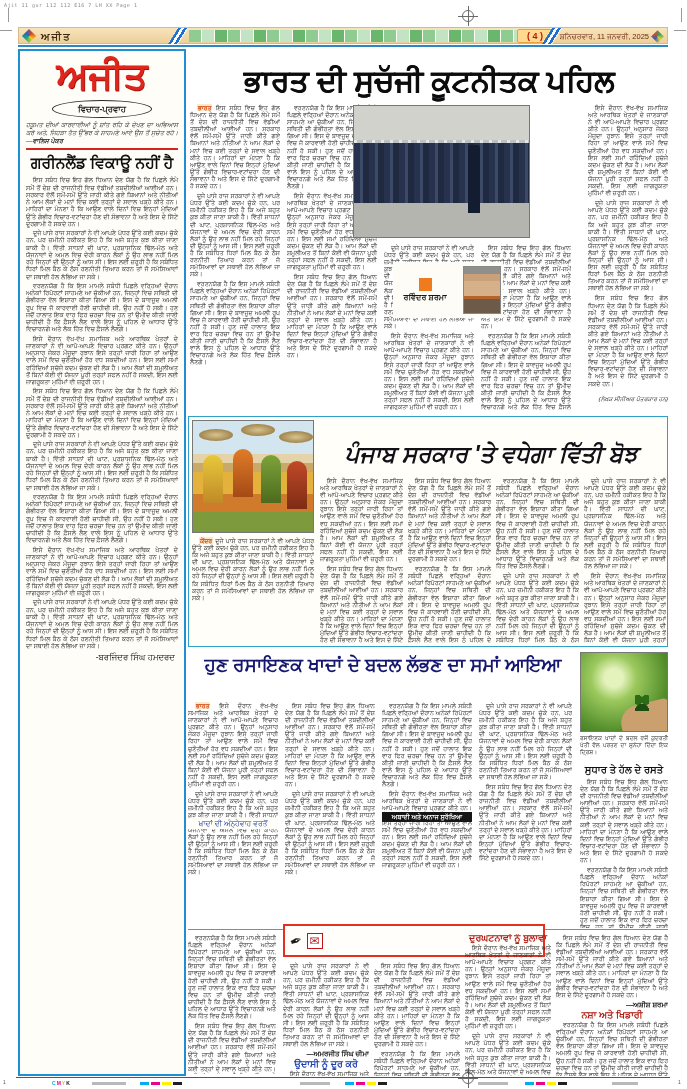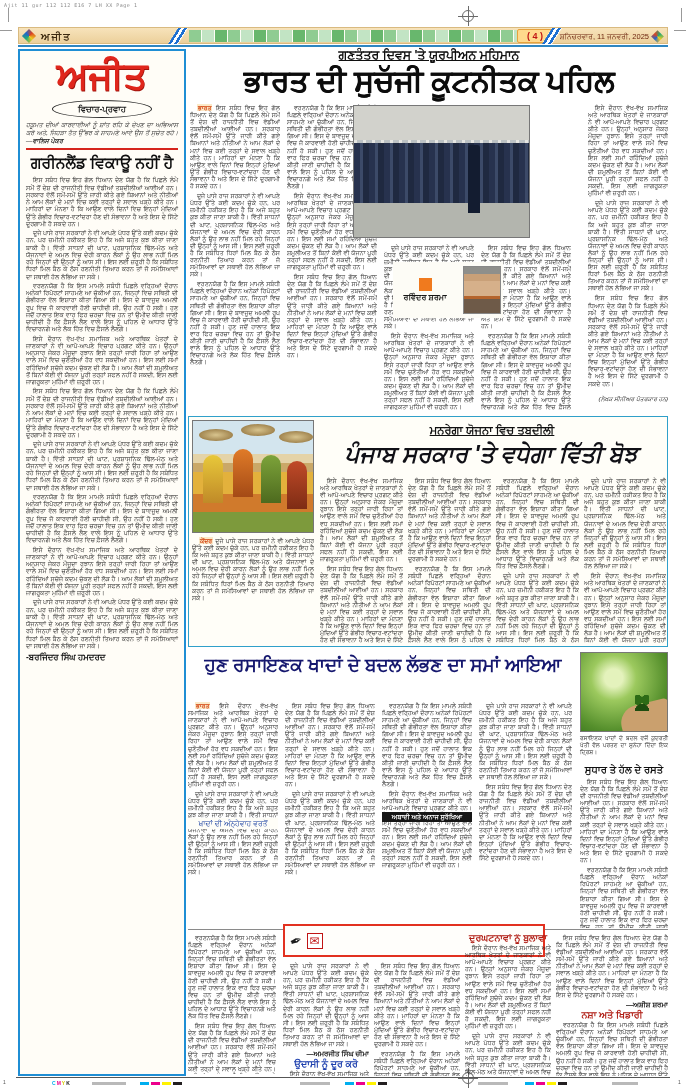--- a/index.html
+++ b/index.html
@@ -37,21 +37,21 @@
 
   
   .edcol{left:18px;top:49px;width:168px;height:1027px;border:2.5px solid #1f8ed4;background:#fffdf7;padding:5px 6px;overflow:hidden;}
   .edmast{text-align:center;font-size:37px;line-height:40px;font-weight:bold;color:#e0261c;text-shadow:.6px .6px 0 #9e130c;}
   .edoval{margin:4px auto 3px;width:100px;height:18px;border:1.5px solid #2b2b2b;border-radius:50%;text-align:center;font:bold 8.5px/16px "Liberation Sans",sans-serif;color:#1d1d1d;}
   .edquote{font:italic 6.4px/7.8px "Liberation Serif", serif;color:#2d2d2d;text-align:justify;margin:3px 0 4px;}
   .edquote .attr{font-weight:bold;}
   .redrule{height:2px;background:#d6251d;margin:2px 0 4px;}
   .edhead{text-align:center;font-size:15.5px;line-height:18px;font-weight:bold;color:#0e0e0e;margin-bottom:4px;}
   .edbody p{font-size:6.25px;line-height:7.25px;text-align:justify;color:#1c1c1c;text-indent:7px;margin-bottom:2px;}
-  .edsig{font-size:8.5px;font-weight:bold;color:#111;padding-right:3px;margin-top:3px;}
+  .edsig{text-align:right;font-size:8.5px;font-weight:normal;color:#111;padding-right:3px;margin-top:3px;}
 
   
   .col{position:absolute;overflow:hidden;font-size:6.2px;line-height:7.1px;color:#1d1d1d;text-align:justify;}
   .col p{margin:0 0 3px;text-indent:7px;}
   .lead{color:#d3410e;font-weight:bold;background:#fbe9c8;padding:0 1px;}
   .kick{position:absolute;text-align:center;font-weight:bold;color:#101010;text-decoration:underline;}
   .sig{font-size:7px;font-weight:bold;text-align:right;color:#101010;margin:1px 0 2px;text-indent:0 !important;}
   .lhead{font-weight:bold;text-align:center;text-indent:0 !important;margin:2px 0;}
 
   
@@ -143,21 +143,20 @@
     <p>ਇਸ ਸਬੰਧ ਵਿਚ ਇਹ ਗੱਲ ਧਿਆਨ ਦੇਣ ਯੋਗ ਹੈ ਕਿ ਪਿਛਲੇ ਲੰਮੇ ਸਮੇਂ ਤੋਂ ਦੇਸ਼ ਦੀ ਰਾਜਨੀਤੀ ਵਿਚ ਵੱਡੀਆਂ ਤਬਦੀਲੀਆਂ ਆਈਆਂ ਹਨ। ਸਰਕਾਰ ਵੱਲੋਂ ਸਮੇਂ-ਸਮੇਂ ਉੱਤੇ ਜਾਰੀ ਕੀਤੇ ਗਏ ਬਿਆਨਾਂ ਅਤੇ ਨੀਤੀਆਂ ਨੇ ਆਮ ਲੋਕਾਂ ਦੇ ਮਨਾਂ ਵਿਚ ਕਈ ਤਰ੍ਹਾਂ ਦੇ ਸਵਾਲ ਖੜ੍ਹੇ ਕੀਤੇ ਹਨ। ਮਾਹਿਰਾਂ ਦਾ ਮੰਨਣਾ ਹੈ ਕਿ ਆਉਣ ਵਾਲੇ ਦਿਨਾਂ ਵਿਚ ਇਨ੍ਹਾਂ ਮੁੱਦਿਆਂ ਉੱਤੇ ਗੰਭੀਰ ਵਿਚਾਰ-ਵਟਾਂਦਰਾ ਹੋਣ ਦੀ ਸੰਭਾਵਨਾ ਹੈ ਅਤੇ ਇਸ ਦੇ ਸਿੱਟੇ ਦੂਰਗਾਮੀ ਹੋ ਸਕਦੇ ਹਨ।</p>
     <p>ਦੂਜੇ ਪਾਸੇ ਰਾਜ ਸਰਕਾਰਾਂ ਨੇ ਵੀ ਆਪਣੇ ਪੱਧਰ ਉੱਤੇ ਕਈ ਕਦਮ ਚੁੱਕੇ ਹਨ, ਪਰ ਜ਼ਮੀਨੀ ਹਕੀਕਤ ਇਹ ਹੈ ਕਿ ਅਜੇ ਬਹੁਤ ਕੁਝ ਕੀਤਾ ਜਾਣਾ ਬਾਕੀ ਹੈ। ਵਿੱਤੀ ਸਾਧਨਾਂ ਦੀ ਘਾਟ, ਪ੍ਰਸ਼ਾਸਨਿਕ ਢਿੱਲ-ਮੱਠ ਅਤੇ ਯੋਜਨਾਵਾਂ ਦੇ ਅਮਲ ਵਿਚ ਦੇਰੀ ਕਾਰਨ ਲੋਕਾਂ ਨੂੰ ਉਹ ਲਾਭ ਨਹੀਂ ਮਿਲ ਰਹੇ ਜਿਨ੍ਹਾਂ ਦੀ ਉਨ੍ਹਾਂ ਨੂੰ ਆਸ ਸੀ। ਇਸ ਲਈ ਜ਼ਰੂਰੀ ਹੈ ਕਿ ਸਬੰਧਿਤ ਧਿਰਾਂ ਮਿਲ ਬੈਠ ਕੇ ਠੋਸ ਰਣਨੀਤੀ ਤਿਆਰ ਕਰਨ ਤਾਂ ਜੋ ਸਮੱਸਿਆਵਾਂ ਦਾ ਸਥਾਈ ਹੱਲ ਲੱਭਿਆ ਜਾ ਸਕੇ।</p>
     <p>ਵਰਣਨਯੋਗ ਹੈ ਕਿ ਇਸ ਮਾਮਲੇ ਸਬੰਧੀ ਪਿਛਲੇ ਵਰ੍ਹਿਆਂ ਦੌਰਾਨ ਅਨੇਕਾਂ ਰਿਪੋਰਟਾਂ ਸਾਹਮਣੇ ਆ ਚੁੱਕੀਆਂ ਹਨ, ਜਿਨ੍ਹਾਂ ਵਿਚ ਸਥਿਤੀ ਦੀ ਗੰਭੀਰਤਾ ਵੱਲ ਇਸ਼ਾਰਾ ਕੀਤਾ ਗਿਆ ਸੀ। ਇਸ ਦੇ ਬਾਵਜੂਦ ਅਮਲੀ ਰੂਪ ਵਿਚ ਜੋ ਕਾਰਵਾਈ ਹੋਣੀ ਚਾਹੀਦੀ ਸੀ, ਉਹ ਨਹੀਂ ਹੋ ਸਕੀ। ਹੁਣ ਜਦੋਂ ਹਾਲਾਤ ਇਕ ਵਾਰ ਫਿਰ ਚਰਚਾ ਵਿਚ ਹਨ ਤਾਂ ਉਮੀਦ ਕੀਤੀ ਜਾਣੀ ਚਾਹੀਦੀ ਹੈ ਕਿ ਫ਼ੈਸਲੇ ਲੈਣ ਵਾਲੇ ਇਸ ਨੂੰ ਪਹਿਲ ਦੇ ਆਧਾਰ ਉੱਤੇ ਵਿਚਾਰਨਗੇ ਅਤੇ ਲੋਕ ਹਿੱਤ ਵਿਚ ਫ਼ੈਸਲੇ ਲੈਣਗੇ।</p>
     <p>ਇਸੇ ਦੌਰਾਨ ਵੱਖ-ਵੱਖ ਸਮਾਜਿਕ ਅਤੇ ਆਰਥਿਕ ਖੇਤਰਾਂ ਦੇ ਜਾਣਕਾਰਾਂ ਨੇ ਵੀ ਆਪੋ-ਆਪਣੇ ਵਿਚਾਰ ਪ੍ਰਗਟ ਕੀਤੇ ਹਨ। ਉਨ੍ਹਾਂ ਅਨੁਸਾਰ ਜੇਕਰ ਮੌਜੂਦਾ ਰੁਝਾਨ ਇਸੇ ਤਰ੍ਹਾਂ ਜਾਰੀ ਰਿਹਾ ਤਾਂ ਆਉਣ ਵਾਲੇ ਸਮੇਂ ਵਿਚ ਚੁਣੌਤੀਆਂ ਹੋਰ ਵਧ ਸਕਦੀਆਂ ਹਨ। ਇਸ ਲਈ ਸਮਾਂ ਰਹਿੰਦਿਆਂ ਸੁਚੱਜੇ ਕਦਮ ਚੁੱਕਣ ਦੀ ਲੋੜ ਹੈ। ਆਮ ਲੋਕਾਂ ਦੀ ਸ਼ਮੂਲੀਅਤ ਤੋਂ ਬਿਨਾਂ ਕੋਈ ਵੀ ਯੋਜਨਾ ਪੂਰੀ ਤਰ੍ਹਾਂ ਸਫਲ ਨਹੀਂ ਹੋ ਸਕਦੀ, ਇਸ ਲਈ ਜਾਗਰੂਕਤਾ ਮੁਹਿੰਮਾਂ ਵੀ ਜ਼ਰੂਰੀ ਹਨ।</p>
     <p>ਦੂਜੇ ਪਾਸੇ ਰਾਜ ਸਰਕਾਰਾਂ ਨੇ ਵੀ ਆਪਣੇ ਪੱਧਰ ਉੱਤੇ ਕਈ ਕਦਮ ਚੁੱਕੇ ਹਨ, ਪਰ ਜ਼ਮੀਨੀ ਹਕੀਕਤ ਇਹ ਹੈ ਕਿ ਅਜੇ ਬਹੁਤ ਕੁਝ ਕੀਤਾ ਜਾਣਾ ਬਾਕੀ ਹੈ। ਵਿੱਤੀ ਸਾਧਨਾਂ ਦੀ ਘਾਟ, ਪ੍ਰਸ਼ਾਸਨਿਕ ਢਿੱਲ-ਮੱਠ ਅਤੇ ਯੋਜਨਾਵਾਂ ਦੇ ਅਮਲ ਵਿਚ ਦੇਰੀ ਕਾਰਨ ਲੋਕਾਂ ਨੂੰ ਉਹ ਲਾਭ ਨਹੀਂ ਮਿਲ ਰਹੇ ਜਿਨ੍ਹਾਂ ਦੀ ਉਨ੍ਹਾਂ ਨੂੰ ਆਸ ਸੀ। ਇਸ ਲਈ ਜ਼ਰੂਰੀ ਹੈ ਕਿ ਸਬੰਧਿਤ ਧਿਰਾਂ ਮਿਲ ਬੈਠ ਕੇ ਠੋਸ ਰਣਨੀਤੀ ਤਿਆਰ ਕਰਨ ਤਾਂ ਜੋ ਸਮੱਸਿਆਵਾਂ ਦਾ ਸਥਾਈ ਹੱਲ ਲੱਭਿਆ ਜਾ ਸਕੇ।</p>
   </div>
   <div class="edsig">-ਬਰਜਿੰਦਰ ਸਿੰਘ ਹਮਦਰਦ</div>
 </div>
 
 <div class="abs a1">
-  <div class="kick">ਗਣਤੰਤਰ ਦਿਵਸ 'ਤੇ ਯੂਰਪੀਅਨ ਮਹਿਮਾਨ</div>
   <div class="a1-head">ਭਾਰਤ ਦੀ ਸੁਚੱਜੀ ਕੂਟਨੀਤਕ ਪਹਿਲ</div>
 
   <div class="col" style="left:0;top:56px;width:90px;height:306px;">
     <p><span class="lead">ਭਾਰਤ</span> <span>ਇਸ ਸਬੰਧ ਵਿਚ ਇਹ ਗੱਲ ਧਿਆਨ ਦੇਣ ਯੋਗ ਹੈ ਕਿ ਪਿਛਲੇ ਲੰਮੇ ਸਮੇਂ ਤੋਂ ਦੇਸ਼ ਦੀ ਰਾਜਨੀਤੀ ਵਿਚ ਵੱਡੀਆਂ ਤਬਦੀਲੀਆਂ ਆਈਆਂ ਹਨ। ਸਰਕਾਰ ਵੱਲੋਂ ਸਮੇਂ-ਸਮੇਂ ਉੱਤੇ ਜਾਰੀ ਕੀਤੇ ਗਏ ਬਿਆਨਾਂ ਅਤੇ ਨੀਤੀਆਂ ਨੇ ਆਮ ਲੋਕਾਂ ਦੇ ਮਨਾਂ ਵਿਚ ਕਈ ਤਰ੍ਹਾਂ ਦੇ ਸਵਾਲ ਖੜ੍ਹੇ ਕੀਤੇ ਹਨ। ਮਾਹਿਰਾਂ ਦਾ ਮੰਨਣਾ ਹੈ ਕਿ ਆਉਣ ਵਾਲੇ ਦਿਨਾਂ ਵਿਚ ਇਨ੍ਹਾਂ ਮੁੱਦਿਆਂ ਉੱਤੇ ਗੰਭੀਰ ਵਿਚਾਰ-ਵਟਾਂਦਰਾ ਹੋਣ ਦੀ ਸੰਭਾਵਨਾ ਹੈ ਅਤੇ ਇਸ ਦੇ ਸਿੱਟੇ ਦੂਰਗਾਮੀ ਹੋ ਸਕਦੇ ਹਨ।</span></p>
     <p>ਦੂਜੇ ਪਾਸੇ ਰਾਜ ਸਰਕਾਰਾਂ ਨੇ ਵੀ ਆਪਣੇ ਪੱਧਰ ਉੱਤੇ ਕਈ ਕਦਮ ਚੁੱਕੇ ਹਨ, ਪਰ ਜ਼ਮੀਨੀ ਹਕੀਕਤ ਇਹ ਹੈ ਕਿ ਅਜੇ ਬਹੁਤ ਕੁਝ ਕੀਤਾ ਜਾਣਾ ਬਾਕੀ ਹੈ। ਵਿੱਤੀ ਸਾਧਨਾਂ ਦੀ ਘਾਟ, ਪ੍ਰਸ਼ਾਸਨਿਕ ਢਿੱਲ-ਮੱਠ ਅਤੇ ਯੋਜਨਾਵਾਂ ਦੇ ਅਮਲ ਵਿਚ ਦੇਰੀ ਕਾਰਨ ਲੋਕਾਂ ਨੂੰ ਉਹ ਲਾਭ ਨਹੀਂ ਮਿਲ ਰਹੇ ਜਿਨ੍ਹਾਂ ਦੀ ਉਨ੍ਹਾਂ ਨੂੰ ਆਸ ਸੀ। ਇਸ ਲਈ ਜ਼ਰੂਰੀ ਹੈ ਕਿ ਸਬੰਧਿਤ ਧਿਰਾਂ ਮਿਲ ਬੈਠ ਕੇ ਠੋਸ ਰਣਨੀਤੀ ਤਿਆਰ ਕਰਨ ਤਾਂ ਜੋ ਸਮੱਸਿਆਵਾਂ ਦਾ ਸਥਾਈ ਹੱਲ ਲੱਭਿਆ ਜਾ ਸਕੇ।</p>
     <p>ਵਰਣਨਯੋਗ ਹੈ ਕਿ ਇਸ ਮਾਮਲੇ ਸਬੰਧੀ ਪਿਛਲੇ ਵਰ੍ਹਿਆਂ ਦੌਰਾਨ ਅਨੇਕਾਂ ਰਿਪੋਰਟਾਂ ਸਾਹਮਣੇ ਆ ਚੁੱਕੀਆਂ ਹਨ, ਜਿਨ੍ਹਾਂ ਵਿਚ ਸਥਿਤੀ ਦੀ ਗੰਭੀਰਤਾ ਵੱਲ ਇਸ਼ਾਰਾ ਕੀਤਾ ਗਿਆ ਸੀ। ਇਸ ਦੇ ਬਾਵਜੂਦ ਅਮਲੀ ਰੂਪ ਵਿਚ ਜੋ ਕਾਰਵਾਈ ਹੋਣੀ ਚਾਹੀਦੀ ਸੀ, ਉਹ ਨਹੀਂ ਹੋ ਸਕੀ। ਹੁਣ ਜਦੋਂ ਹਾਲਾਤ ਇਕ ਵਾਰ ਫਿਰ ਚਰਚਾ ਵਿਚ ਹਨ ਤਾਂ ਉਮੀਦ ਕੀਤੀ ਜਾਣੀ ਚਾਹੀਦੀ ਹੈ ਕਿ ਫ਼ੈਸਲੇ ਲੈਣ ਵਾਲੇ ਇਸ ਨੂੰ ਪਹਿਲ ਦੇ ਆਧਾਰ ਉੱਤੇ ਵਿਚਾਰਨਗੇ ਅਤੇ ਲੋਕ ਹਿੱਤ ਵਿਚ ਫ਼ੈਸਲੇ ਲੈਣਗੇ।</p>
   </div>
   <div class="col" style="left:97px;top:56px;width:90px;height:306px;">
     <p>ਵਰਣਨਯੋਗ ਹੈ ਕਿ ਇਸ ਮਾਮਲੇ ਸਬੰਧੀ ਪਿਛਲੇ ਵਰ੍ਹਿਆਂ ਦੌਰਾਨ ਅਨੇਕਾਂ ਰਿਪੋਰਟਾਂ ਸਾਹਮਣੇ ਆ ਚੁੱਕੀਆਂ ਹਨ, ਜਿਨ੍ਹਾਂ ਵਿਚ ਸਥਿਤੀ ਦੀ ਗੰਭੀਰਤਾ ਵੱਲ ਇਸ਼ਾਰਾ ਕੀਤਾ ਗਿਆ ਸੀ। ਇਸ ਦੇ ਬਾਵਜੂਦ ਅਮਲੀ ਰੂਪ ਵਿਚ ਜੋ ਕਾਰਵਾਈ ਹੋਣੀ ਚਾਹੀਦੀ ਸੀ, ਉਹ ਨਹੀਂ ਹੋ ਸਕੀ। ਹੁਣ ਜਦੋਂ ਹਾਲਾਤ ਇਕ ਵਾਰ ਫਿਰ ਚਰਚਾ ਵਿਚ ਹਨ ਤਾਂ ਉਮੀਦ ਕੀਤੀ ਜਾਣੀ ਚਾਹੀਦੀ ਹੈ ਕਿ ਫ਼ੈਸਲੇ ਲੈਣ ਵਾਲੇ ਇਸ ਨੂੰ ਪਹਿਲ ਦੇ ਆਧਾਰ ਉੱਤੇ ਵਿਚਾਰਨਗੇ ਅਤੇ ਲੋਕ ਹਿੱਤ ਵਿਚ ਫ਼ੈਸਲੇ ਲੈਣਗੇ।</p>
     <p>ਇਸੇ ਦੌਰਾਨ ਵੱਖ-ਵੱਖ ਸਮਾਜਿਕ ਅਤੇ ਆਰਥਿਕ ਖੇਤਰਾਂ ਦੇ ਜਾਣਕਾਰਾਂ ਨੇ ਵੀ ਆਪੋ-ਆਪਣੇ ਵਿਚਾਰ ਪ੍ਰਗਟ ਕੀਤੇ ਹਨ। ਉਨ੍ਹਾਂ ਅਨੁਸਾਰ ਜੇਕਰ ਮੌਜੂਦਾ ਰੁਝਾਨ ਇਸੇ ਤਰ੍ਹਾਂ ਜਾਰੀ ਰਿਹਾ ਤਾਂ ਆਉਣ ਵਾਲੇ ਸਮੇਂ ਵਿਚ ਚੁਣੌਤੀਆਂ ਹੋਰ ਵਧ ਸਕਦੀਆਂ ਹਨ। ਇਸ ਲਈ ਸਮਾਂ ਰਹਿੰਦਿਆਂ ਸੁਚੱਜੇ ਕਦਮ ਚੁੱਕਣ ਦੀ ਲੋੜ ਹੈ। ਆਮ ਲੋਕਾਂ ਦੀ ਸ਼ਮੂਲੀਅਤ ਤੋਂ ਬਿਨਾਂ ਕੋਈ ਵੀ ਯੋਜਨਾ ਪੂਰੀ ਤਰ੍ਹਾਂ ਸਫਲ ਨਹੀਂ ਹੋ ਸਕਦੀ, ਇਸ ਲਈ ਜਾਗਰੂਕਤਾ ਮੁਹਿੰਮਾਂ ਵੀ ਜ਼ਰੂਰੀ ਹਨ।</p>
@@ -197,21 +196,20 @@
 <div class="abs a2">
   <div class="ph ph-women">
     <div class="basket" style="left:6px;top:8px;"></div>
     <div class="basket" style="left:48px;top:3px;"></div>
     <div class="basket" style="left:86px;top:10px;"></div>
     <div class="fig" style="left:10px;top:34px;background:linear-gradient(#e8c83a,#c08a28);"></div>
     <div class="fig" style="left:40px;top:28px;background:linear-gradient(#e07b28,#a44a16);"></div>
     <div class="fig" style="left:68px;top:34px;background:linear-gradient(#7da33a,#4d6a1e);"></div>
     <div class="fig" style="left:94px;top:40px;background:linear-gradient(#c04a28,#7e2c14);"></div>
   </div>
-  <div class="kick">ਮਨਰੇਗਾ ਯੋਜਨਾ ਵਿਚ ਤਬਦੀਲੀ</div>
   <div class="a2-head">ਪੰਜਾਬ ਸਰਕਾਰ 'ਤੇ ਵਧੇਗਾ ਵਿੱਤੀ ਬੋਝ</div>
 
   <div class="col" style="left:3px;top:120px;width:122px;height:106px;">
     <p><span class="lead">ਕੇਂਦਰ</span> <span>ਦੂਜੇ ਪਾਸੇ ਰਾਜ ਸਰਕਾਰਾਂ ਨੇ ਵੀ ਆਪਣੇ ਪੱਧਰ ਉੱਤੇ ਕਈ ਕਦਮ ਚੁੱਕੇ ਹਨ, ਪਰ ਜ਼ਮੀਨੀ ਹਕੀਕਤ ਇਹ ਹੈ ਕਿ ਅਜੇ ਬਹੁਤ ਕੁਝ ਕੀਤਾ ਜਾਣਾ ਬਾਕੀ ਹੈ। ਵਿੱਤੀ ਸਾਧਨਾਂ ਦੀ ਘਾਟ, ਪ੍ਰਸ਼ਾਸਨਿਕ ਢਿੱਲ-ਮੱਠ ਅਤੇ ਯੋਜਨਾਵਾਂ ਦੇ ਅਮਲ ਵਿਚ ਦੇਰੀ ਕਾਰਨ ਲੋਕਾਂ ਨੂੰ ਉਹ ਲਾਭ ਨਹੀਂ ਮਿਲ ਰਹੇ ਜਿਨ੍ਹਾਂ ਦੀ ਉਨ੍ਹਾਂ ਨੂੰ ਆਸ ਸੀ। ਇਸ ਲਈ ਜ਼ਰੂਰੀ ਹੈ ਕਿ ਸਬੰਧਿਤ ਧਿਰਾਂ ਮਿਲ ਬੈਠ ਕੇ ਠੋਸ ਰਣਨੀਤੀ ਤਿਆਰ ਕਰਨ ਤਾਂ ਜੋ ਸਮੱਸਿਆਵਾਂ ਦਾ ਸਥਾਈ ਹੱਲ ਲੱਭਿਆ ਜਾ ਸਕੇ।</span></p>
   </div>
   <div class="col" style="left:131px;top:60px;width:83px;height:166px;">
     <p>ਇਸੇ ਦੌਰਾਨ ਵੱਖ-ਵੱਖ ਸਮਾਜਿਕ ਅਤੇ ਆਰਥਿਕ ਖੇਤਰਾਂ ਦੇ ਜਾਣਕਾਰਾਂ ਨੇ ਵੀ ਆਪੋ-ਆਪਣੇ ਵਿਚਾਰ ਪ੍ਰਗਟ ਕੀਤੇ ਹਨ। ਉਨ੍ਹਾਂ ਅਨੁਸਾਰ ਜੇਕਰ ਮੌਜੂਦਾ ਰੁਝਾਨ ਇਸੇ ਤਰ੍ਹਾਂ ਜਾਰੀ ਰਿਹਾ ਤਾਂ ਆਉਣ ਵਾਲੇ ਸਮੇਂ ਵਿਚ ਚੁਣੌਤੀਆਂ ਹੋਰ ਵਧ ਸਕਦੀਆਂ ਹਨ। ਇਸ ਲਈ ਸਮਾਂ ਰਹਿੰਦਿਆਂ ਸੁਚੱਜੇ ਕਦਮ ਚੁੱਕਣ ਦੀ ਲੋੜ ਹੈ। ਆਮ ਲੋਕਾਂ ਦੀ ਸ਼ਮੂਲੀਅਤ ਤੋਂ ਬਿਨਾਂ ਕੋਈ ਵੀ ਯੋਜਨਾ ਪੂਰੀ ਤਰ੍ਹਾਂ ਸਫਲ ਨਹੀਂ ਹੋ ਸਕਦੀ, ਇਸ ਲਈ ਜਾਗਰੂਕਤਾ ਮੁਹਿੰਮਾਂ ਵੀ ਜ਼ਰੂਰੀ ਹਨ।</p>
     <p>ਇਸ ਸਬੰਧ ਵਿਚ ਇਹ ਗੱਲ ਧਿਆਨ ਦੇਣ ਯੋਗ ਹੈ ਕਿ ਪਿਛਲੇ ਲੰਮੇ ਸਮੇਂ ਤੋਂ ਦੇਸ਼ ਦੀ ਰਾਜਨੀਤੀ ਵਿਚ ਵੱਡੀਆਂ ਤਬਦੀਲੀਆਂ ਆਈਆਂ ਹਨ। ਸਰਕਾਰ ਵੱਲੋਂ ਸਮੇਂ-ਸਮੇਂ ਉੱਤੇ ਜਾਰੀ ਕੀਤੇ ਗਏ ਬਿਆਨਾਂ ਅਤੇ ਨੀਤੀਆਂ ਨੇ ਆਮ ਲੋਕਾਂ ਦੇ ਮਨਾਂ ਵਿਚ ਕਈ ਤਰ੍ਹਾਂ ਦੇ ਸਵਾਲ ਖੜ੍ਹੇ ਕੀਤੇ ਹਨ। ਮਾਹਿਰਾਂ ਦਾ ਮੰਨਣਾ ਹੈ ਕਿ ਆਉਣ ਵਾਲੇ ਦਿਨਾਂ ਵਿਚ ਇਨ੍ਹਾਂ ਮੁੱਦਿਆਂ ਉੱਤੇ ਗੰਭੀਰ ਵਿਚਾਰ-ਵਟਾਂਦਰਾ ਹੋਣ ਦੀ ਸੰਭਾਵਨਾ ਹੈ ਅਤੇ ਇਸ ਦੇ ਸਿੱਟੇ ਦੂਰਗਾਮੀ ਹੋ ਸਕਦੇ ਹਨ।</p>
   </div>
   <div class="col" style="left:219px;top:60px;width:83px;height:166px;">

